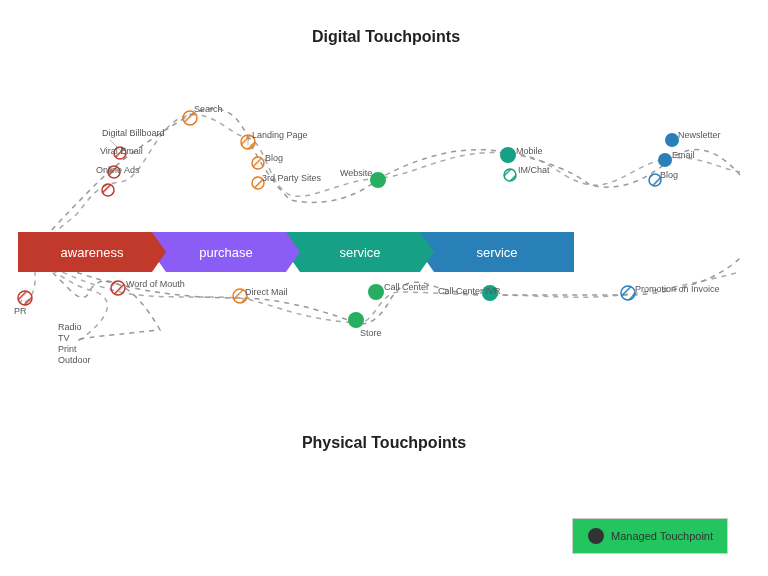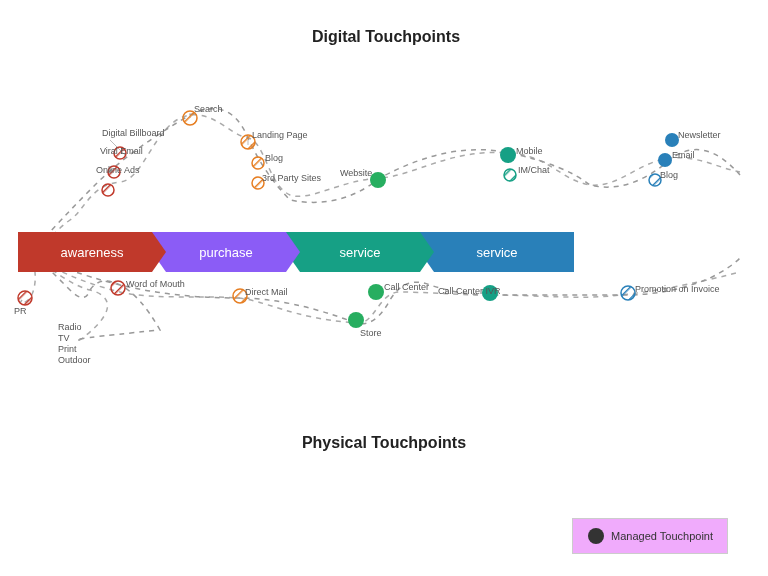--- a/index.html
+++ b/index.html
@@ -97,21 +97,21 @@
     
     .legend {
       position: absolute;
       bottom: 22px;
       right: 40px;
       display: flex;
       align-items: center;
       gap: 16px;
       border: 1px solid #ccc;
       padding: 8px 14px;
-      background: #f0abfc;
+      background: #22c55e;
     }
     .legend-item {
       display: flex;
       align-items: center;
       gap: 6px;
       font-size: 11px;
       color: #333;
     }
   </style>
 </head>

